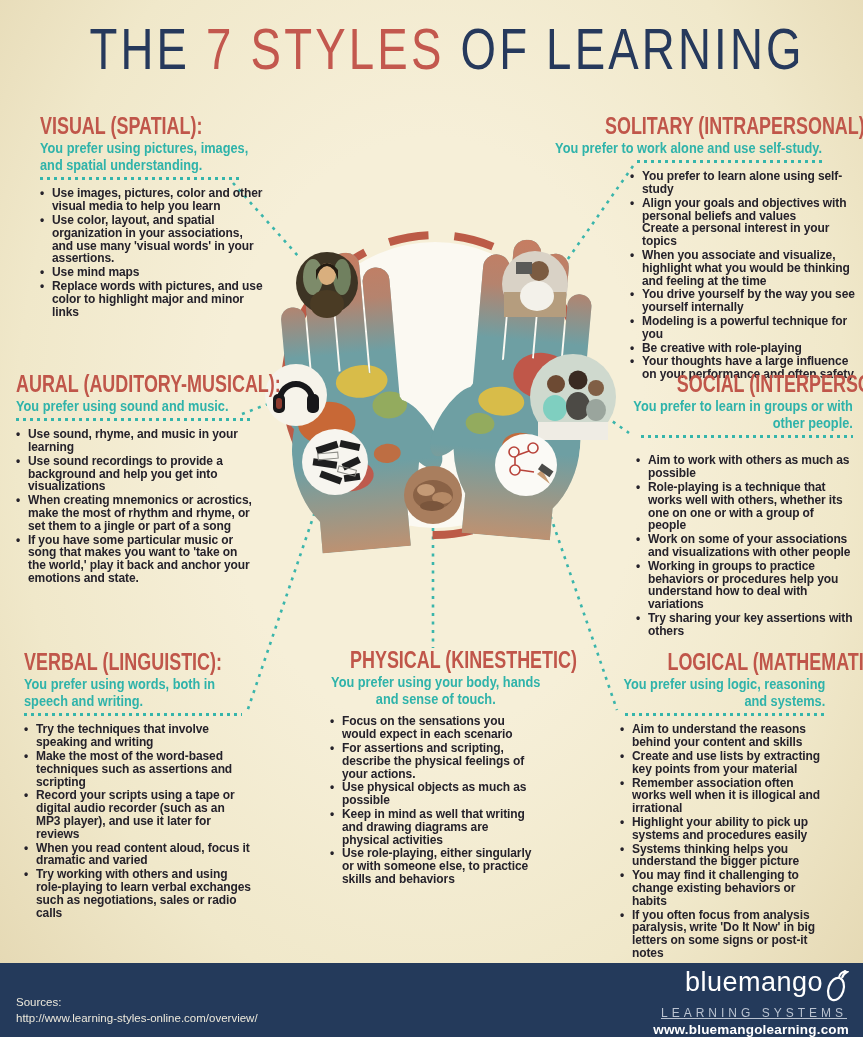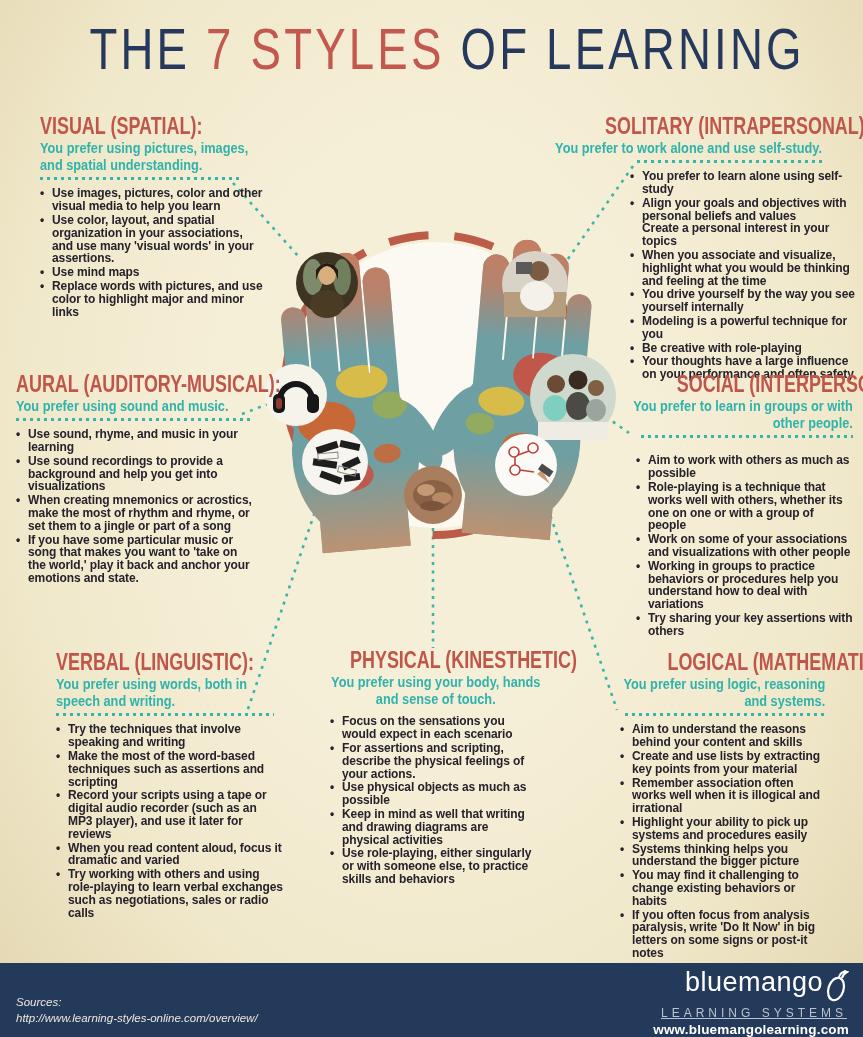--- a/index.html
+++ b/index.html
@@ -36,32 +36,32 @@
   #sec-visual  {left:40px; top:114px; width:225px;}
   #sec-visual .dotline{width:200px;}
   #sec-solitary{left:530px;top:114px;width:292px;}
   #sec-solitary .dotline{width:185px;}
   #sec-solitary ul{margin-left:100px;width:230px;}
   #sec-aural   {left:16px; top:372px; width:240px;}
   #sec-aural .dotline{width:238px;}
   #sec-social  {left:608px;top:372px;width:245px;}
   #sec-social .dotline{width:212px;}
   #sec-social ul{margin-left:28px;width:217px;margin-top:16px;}
-  #sec-verbal  {left:56px; top:650px; width:228px;}
+  #sec-verbal  {left:24px; top:650px; width:228px;}
   #sec-verbal .dotline{width:218px;}
   #sec-physical{left:318px;top:648px;width:235px;}
   #sec-physical ul{margin-left:12px;width:205px;}
   #sec-logical {left:600px;top:650px;width:225px;}
   #sec-logical .dotline{width:200px;}
   #sec-logical ul{margin-left:20px;width:205px;}
   
   .overlay{position:absolute;left:0;top:0;pointer-events:none;}
   
   .footer{position:absolute;left:0;top:963px;width:100%;height:74px;background:#243a5b;}
-  .sources{position:absolute;left:16px;top:32px;color:#ece8db;font-style:italic;font-size:11.5px;line-height:1.35;}
+  .sources{position:absolute;left:16px;top:32px;color:#ece8db;font-size:11.5px;line-height:1.35;}
   .brand{position:absolute;right:14px;top:6px;text-align:right;color:#fff;}
   .brand-row{display:flex;align-items:flex-start;justify-content:flex-end;gap:2px;}
   .brand-name{font-size:27px;letter-spacing:0.5px;line-height:1;}
   .brand-sub{font-size:12px;letter-spacing:4px;color:#b9c2d0;margin:3px 2px 2px 0;text-decoration:underline;}
   .brand-url{font-size:13.5px;font-weight:bold;letter-spacing:0.2px;}
 </style>
 </head>
 <body>
 
 <div class="canvas">

